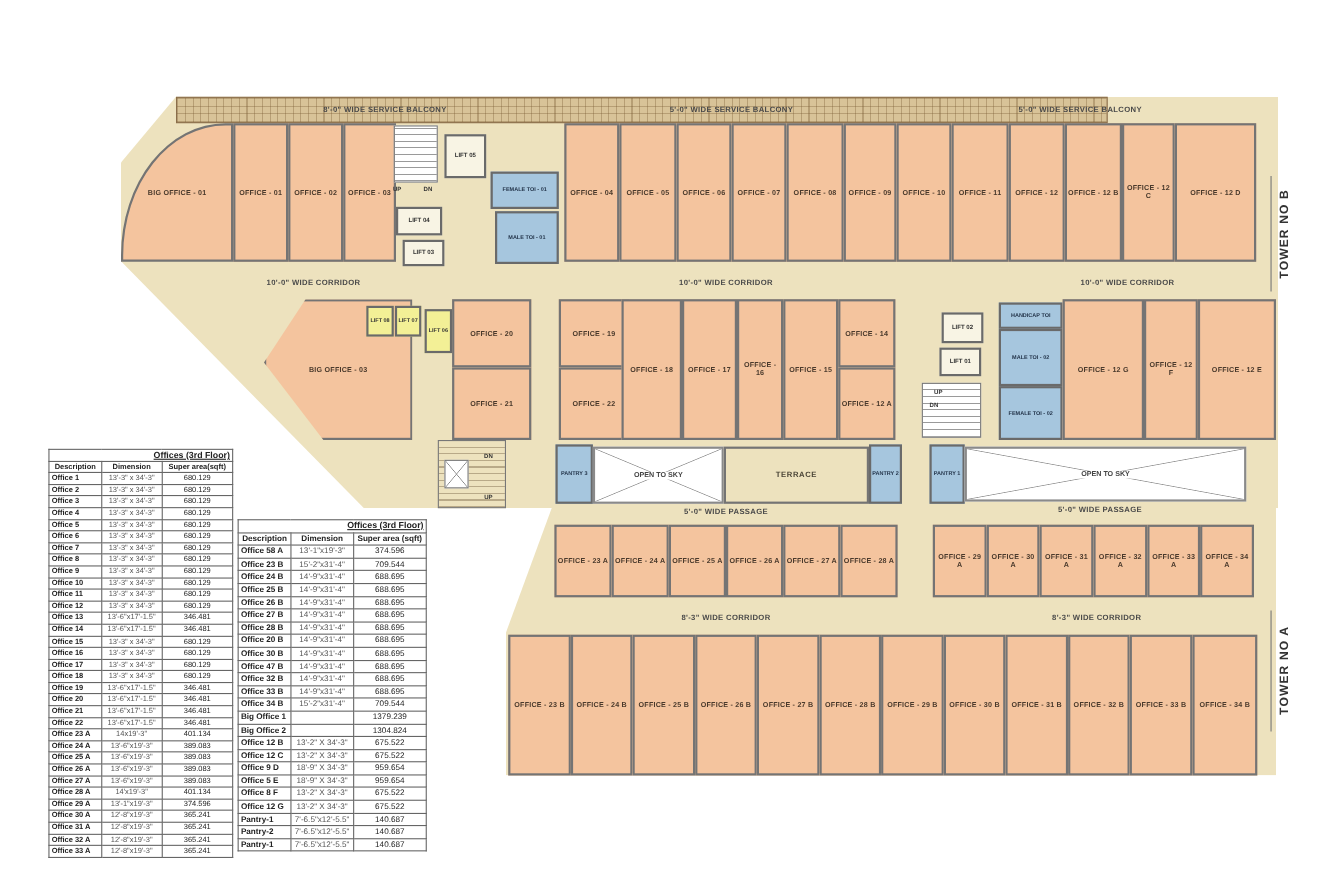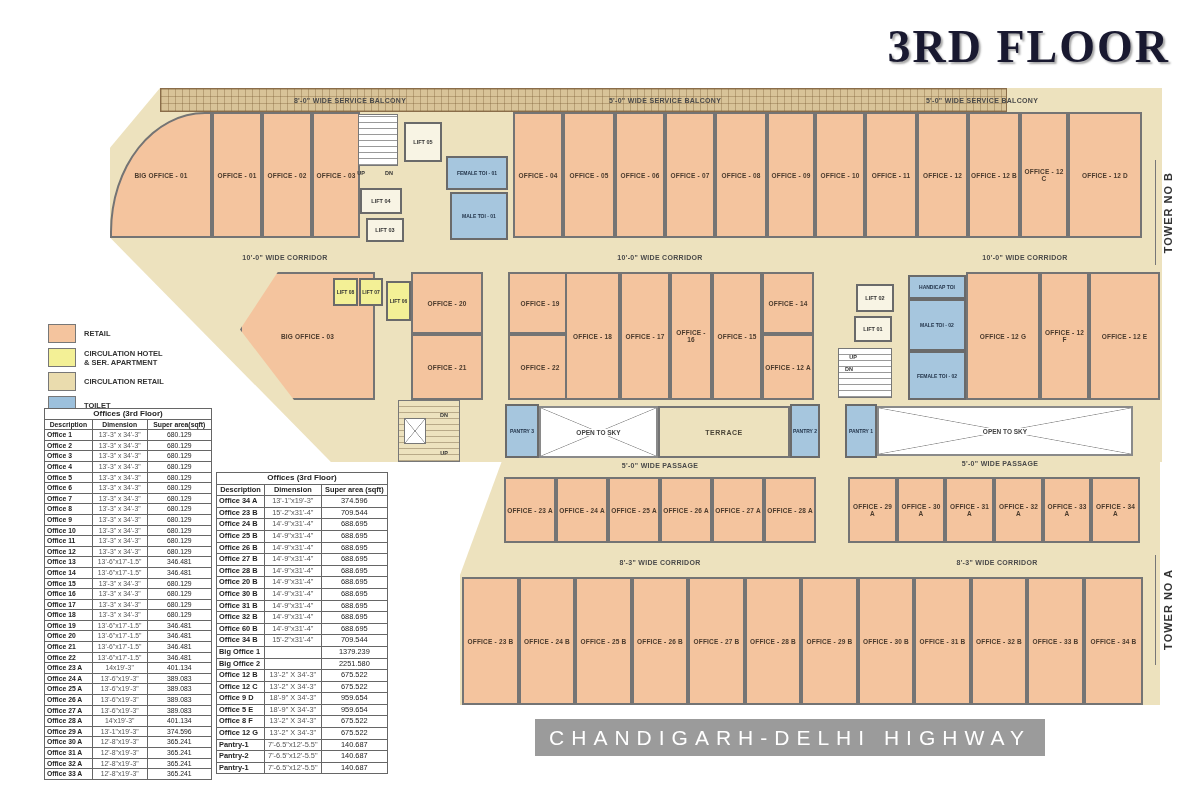--- a/index.html
+++ b/index.html
@@ -58,34 +58,33 @@
   .sw{width:26px;height:17px;border:1px solid #777;margin-right:8px;flex:0 0 auto;}
   .sw-retail{background:#F4C49E;} .sw-hotel{background:#F3F096;}
   .sw-circ{background:#EADCAE;} .sw-toilet{background:#9CC0DC;}
   .legend-item span{font-size:7.5px;font-weight:bold;color:#333;white-space:pre-line;line-height:9px;}
   table.datatable{position:absolute;border-collapse:collapse;background:#fff;border:1px solid #444;}
   .datatable td{border:0.5px solid #666;padding:0 2px;white-space:nowrap;color:#222;}
   .dt-left{left:44px;top:408px;width:168px;}
   .dt-left td{font-size:6.8px;line-height:9.6px;}
   .dt-right{left:216px;top:472px;width:172px;}
   .dt-right td{font-size:7.4px;line-height:10.6px;}
-  .datatable .tt{text-align:center;font-weight:bold;font-size:8px;}
+  .datatable .tt{text-align:right;font-weight:bold;font-size:8px;text-decoration:underline;}
   .datatable .th{text-align:center;font-weight:bold;}
   .datatable .c0{text-align:left;font-weight:bold;}
   .datatable .c1{text-align:center;color:#555;}
   .datatable .c2{text-align:center;}
   .banner{position:absolute;left:535px;top:719px;width:510px;height:37px;background:#9B9B9B;
        display:flex;align-items:center;justify-content:center;}
   .banner span{color:#fff;font-size:21px;letter-spacing:7px;font-weight:500;}
 </style>
 </head>
 <body>
 
 <div id="app">
-  <div class="title">3RD FLOOR</div>
 
   <div class="plan">
     <div class="base base-b"></div>
     <div class="base base-a"></div>
     <div class="balcony"></div>
     <div class="tline tline-b"></div>
     <div class="tline tline-a"></div>
   <div class="room t-label" style="left: 260px; top: 93px; width: 180px; height: 14px;">
         <span>8'-0" WIDE SERVICE BALCONY</span>
       </div>
@@ -358,39 +357,20 @@
         <span>OFFICE - 34 B</span>
       </div>
       <div class="room t-vlabel" style="left: 1158px; top: 165px; width: 20px; height: 95px;">
         <span>TOWER NO B</span>
       </div>
       <div class="room t-vlabel" style="left: 1158px; top: 562px; width: 20px; height: 95px;">
         <span>TOWER NO A</span>
       </div>
     </div>
 
-  <div class="legend">
-    <div class="legend-item">
-      <div class="sw sw-retail"></div>
-      <span>RETAIL</span>
-    </div>
-    <div class="legend-item">
-      <div class="sw sw-hotel"></div>
-      <span>CIRCULATION HOTEL
-&amp; SER. APARTMENT</span>
-    </div>
-    <div class="legend-item">
-      <div class="sw sw-circ"></div>
-      <span>CIRCULATION RETAIL</span>
-    </div>
-    <div class="legend-item">
-      <div class="sw sw-toilet"></div>
-      <span>TOILET</span>
-    </div>
-  </div>
 
   <table class="datatable dt-left">
       <tbody>
         <tr>
           <td class="tt" colspan="3">Offices (3rd Floor)</td>
         </tr>
         <tr>
           <td class="th">Description</td>
           <td class="th">Dimension</td>
           <td class="th">Super  area(sqft)</td>
@@ -566,21 +546,21 @@
       <tbody>
         <tr>
           <td class="tt" colspan="3">Offices (3rd Floor)</td>
         </tr>
         <tr>
           <td class="th">Description</td>
           <td class="th">Dimension</td>
           <td class="th">Super area (sqft)</td>
         </tr>
         <tr>
-          <td class="c0">Office 34 A</td>
+          <td class="c0">Office 58 A</td>
           <td class="c1">13'-1"x19'-3"</td>
           <td class="c2">374.596</td>
         </tr>
         <tr>
           <td class="c0">Office 23 B</td>
           <td class="c1">15'-2"x31'-4"</td>
           <td class="c2">709.544</td>
         </tr>
         <tr>
           <td class="c0">Office 24 B</td>
@@ -611,48 +591,48 @@
           <td class="c0">Office 20 B</td>
           <td class="c1">14'-9"x31'-4"</td>
           <td class="c2">688.695</td>
         </tr>
         <tr>
           <td class="c0">Office 30 B</td>
           <td class="c1">14'-9"x31'-4"</td>
           <td class="c2">688.695</td>
         </tr>
         <tr>
-          <td class="c0">Office 31 B</td>
+          <td class="c0">Office 47 B</td>
           <td class="c1">14'-9"x31'-4"</td>
           <td class="c2">688.695</td>
         </tr>
         <tr>
           <td class="c0">Office 32 B</td>
           <td class="c1">14'-9"x31'-4"</td>
           <td class="c2">688.695</td>
         </tr>
         <tr>
-          <td class="c0">Office 60 B</td>
+          <td class="c0">Office 33 B</td>
           <td class="c1">14'-9"x31'-4"</td>
           <td class="c2">688.695</td>
         </tr>
         <tr>
           <td class="c0">Office 34 B</td>
           <td class="c1">15'-2"x31'-4"</td>
           <td class="c2">709.544</td>
         </tr>
         <tr>
           <td class="c0">Big Office 1</td>
           <td class="c1"></td>
           <td class="c2">1379.239</td>
         </tr>
         <tr>
           <td class="c0">Big Office 2</td>
           <td class="c1"></td>
-          <td class="c2">2251.580</td>
+          <td class="c2">1304.824</td>
         </tr>
         <tr>
           <td class="c0">Office 12 B</td>
           <td class="c1">13'-2" X 34'-3"</td>
           <td class="c2">675.522</td>
         </tr>
         <tr>
           <td class="c0">Office 12 C</td>
           <td class="c1">13'-2" X 34'-3"</td>
           <td class="c2">675.522</td>
@@ -688,16 +668,13 @@
           <td class="c2">140.687</td>
         </tr>
         <tr>
           <td class="c0">Pantry-1</td>
           <td class="c1">7'-6.5"x12'-5.5"</td>
           <td class="c2">140.687</td>
         </tr>
       </tbody>
     </table>
 
-  <div class="banner">
-    <span>CHANDIGARH-DELHI HIGHWAY</span>
-  </div>
 </div>
 
 </body></html>

